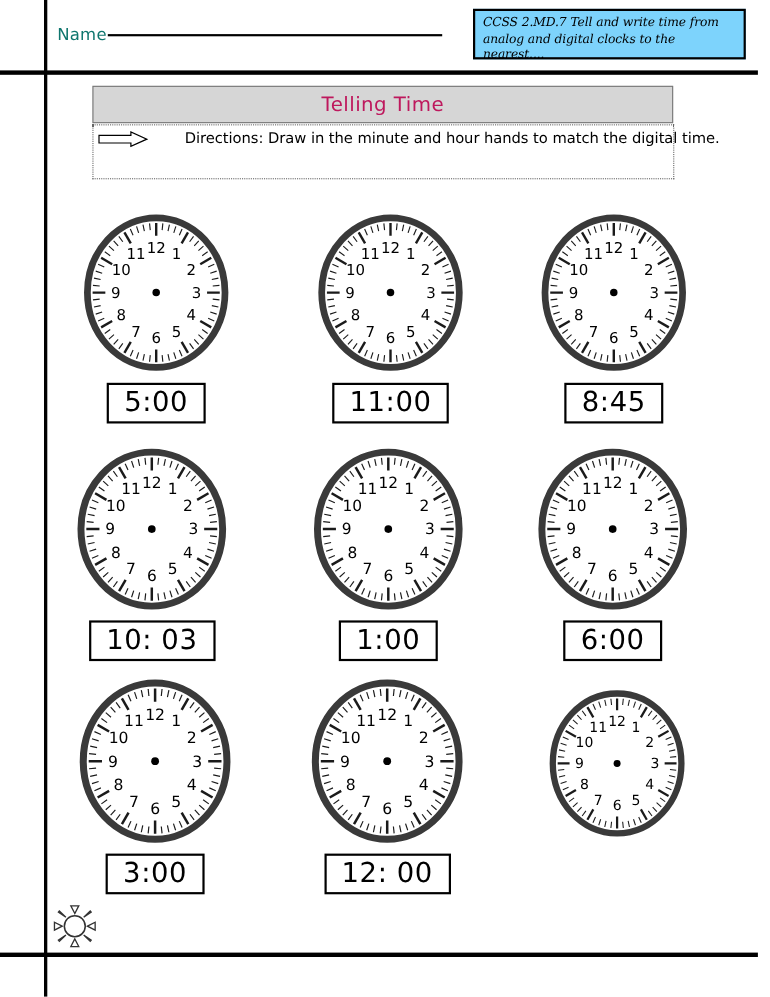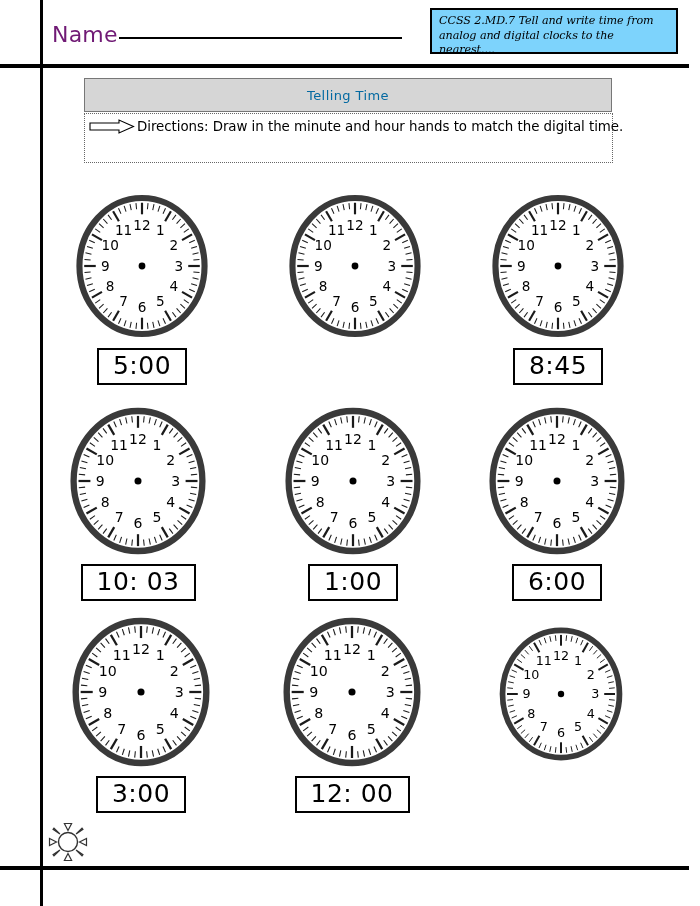--- a/index.html
+++ b/index.html
@@ -14,40 +14,40 @@
   .page{position:absolute;left:0;top:0;width:700px;height:906px;}
 
   
   .v-rule{position:absolute;left:40px;top:0;width:3px;height:906px;background:#000;}
   .h-rule-top{position:absolute;left:0;top:64px;width:689px;height:4px;background:#000;}
   .h-rule-bottom{position:absolute;left:0;top:866px;width:689px;height:4px;background:#000;}
 
   
   .name-row{position:absolute;left:52px;top:22px;width:350px;height:34px;
             display:flex;align-items:baseline;}
-  .name-label{font-family:"DejaVu Sans", sans-serif;font-size:22px;color:#701a75;letter-spacing:.2px;}
+  .name-label{font-family:"DejaVu Sans", sans-serif;font-size:15px;color:#0f766e;letter-spacing:.2px;}
   .name-line{flex:1;border-bottom:2px solid #000;margin-left:1px;position:relative;top:-3px;}
 
   
   .ccss-box{position:absolute;left:430px;top:8px;width:248px;height:46px;
             border:2px solid #000;background:#7dd3fc;
             padding:4px 6px 0 7px;box-sizing:border-box;}
   .ccss-text{font-family:"DejaVu Serif", serif;font-style:italic;font-size:11.2px;
              line-height:14.5px;color:#000;letter-spacing:-.1px;}
 
   
   .title-banner{position:absolute;left:84px;top:78px;width:528px;height:34px;
                 background:#d6d6d6;border:1px solid #777;box-sizing:border-box;
                 display:flex;align-items:center;justify-content:center;}
-  .title-text{font-size:13px;color:#0369a1;letter-spacing:.4px;}
+  .title-text{font-size:18px;color:#be185d;letter-spacing:.4px;}
 
   
   .directions-box{position:absolute;left:84px;top:113px;width:529px;height:50px;
                   border:1px dotted #666;box-sizing:border-box;background:#fff;}
-  .directions-row{position:absolute;left:4px;top:5px;display:flex;align-items:flex-start;}
+  .directions-row{position:absolute;left:4px;top:5px;display:flex;align-items:flex-start;gap:31px;}
   .arrow-icon{width:46px;height:15px;flex:none;margin-right:2px;}
   .directions-text{font-size:13.4px;color:#000;letter-spacing:-.05px;white-space:nowrap;}
 
   
   .grid{position:absolute;left:0;top:0;width:700px;height:906px;}
   .cell{position:absolute;width:190px;}
   .clock-wrap{display:flex;justify-content:center;}
   .time-wrap{display:flex;justify-content:center;margin-top:4px;text-align:right;}
   .time-box{border:2px solid #000;background:#fff;
             padding:2px 14px 3px 14px;}
@@ -247,20 +247,25 @@
               <text x="127.00" y="165.96" text-anchor="middle" font-family="&quot;DejaVu Sans&quot;, sans-serif" font-size="20" fill="#000">5</text>
               <text x="100.00" y="174.00" text-anchor="middle" font-family="&quot;DejaVu Sans&quot;, sans-serif" font-size="20" fill="#000">6</text>
               <text x="73.00" y="165.96" text-anchor="middle" font-family="&quot;DejaVu Sans&quot;, sans-serif" font-size="20" fill="#000">7</text>
               <text x="53.23" y="144.00" text-anchor="middle" font-family="&quot;DejaVu Sans&quot;, sans-serif" font-size="20" fill="#000">8</text>
               <text x="46.00" y="114.00" text-anchor="middle" font-family="&quot;DejaVu Sans&quot;, sans-serif" font-size="20" fill="#000">9</text>
               <text x="53.23" y="84.00" text-anchor="middle" font-family="&quot;DejaVu Sans&quot;, sans-serif" font-size="20" fill="#000">10</text>
               <text x="73.00" y="62.04" text-anchor="middle" font-family="&quot;DejaVu Sans&quot;, sans-serif" font-size="20" fill="#000">11</text>
               <circle cx="100" cy="107" r="5" fill="#000"></circle>
             </svg></div>
         </div>
+      <div class="time-wrap">
+          <div class="time-box">
+        <span class="time-text">11:00</span>
+      </div>
+        </div>
     </div>
 
     <div class="cell" style="left:463px;top:192px;">
       <div class="clock-wrap">
           <div><svg width="136" height="148" viewBox="0 0 200 214">
               <ellipse cx="100" cy="107" rx="92" ry="100" fill="#ffffff" stroke="#3a3a3a" stroke-width="9"></ellipse>
               <line x1="100.00" y1="14.00" x2="100.00" y2="31.00" stroke="#1a1a1a" stroke-width="3.2"></line>
               <line x1="108.88" y1="14.51" x2="107.94" y2="23.46" stroke="#1a1a1a" stroke-width="1.5"></line>
               <line x1="117.67" y1="16.03" x2="115.80" y2="24.84" stroke="#1a1a1a" stroke-width="1.5"></line>
               <line x1="126.27" y1="18.55" x2="123.49" y2="27.11" stroke="#1a1a1a" stroke-width="1.5"></line>

